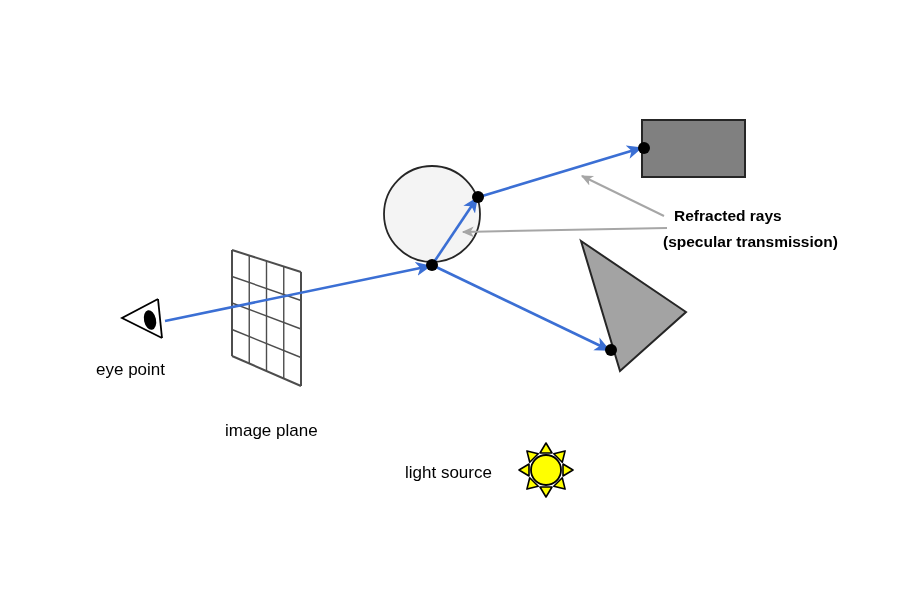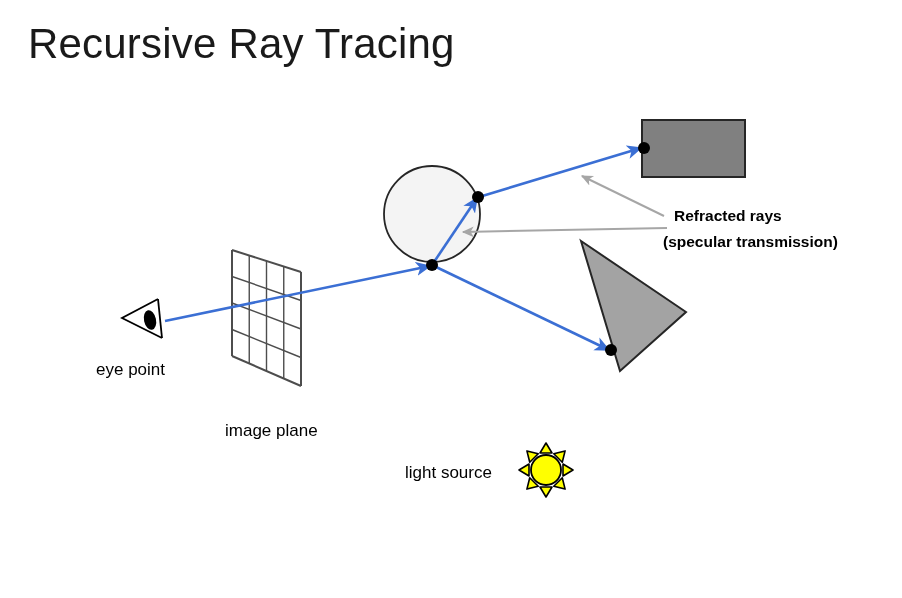--- a/index.html
+++ b/index.html
@@ -47,21 +47,20 @@
     font-size: 15.5px;
     font-weight: bold;
     fill: #000000;
   }
 </style>
 </head>
 <body>
 
 <div id="slide">
 
-  <div id="slide-title">Recursive Ray Tracing</div>
 
   <svg id="diagram" width="902" height="598" viewBox="0 0 902 598">
 
     <defs>
       <marker id="arrow-blue" markerWidth="7" markerHeight="7" refX="5.4" refY="3" orient="auto" markerUnits="strokeWidth">
         <path d="M0,0.3 L6,3 L0,5.7 L1.6,3 Z" fill="#3b6fd4"></path>
       </marker>
       <marker id="arrow-gray" markerWidth="7" markerHeight="7" refX="5.4" refY="3" orient="auto" markerUnits="strokeWidth">
         <path d="M0,0.3 L6,3 L0,5.7 L1.6,3 Z" fill="#a6a6a6"></path>
       </marker>

